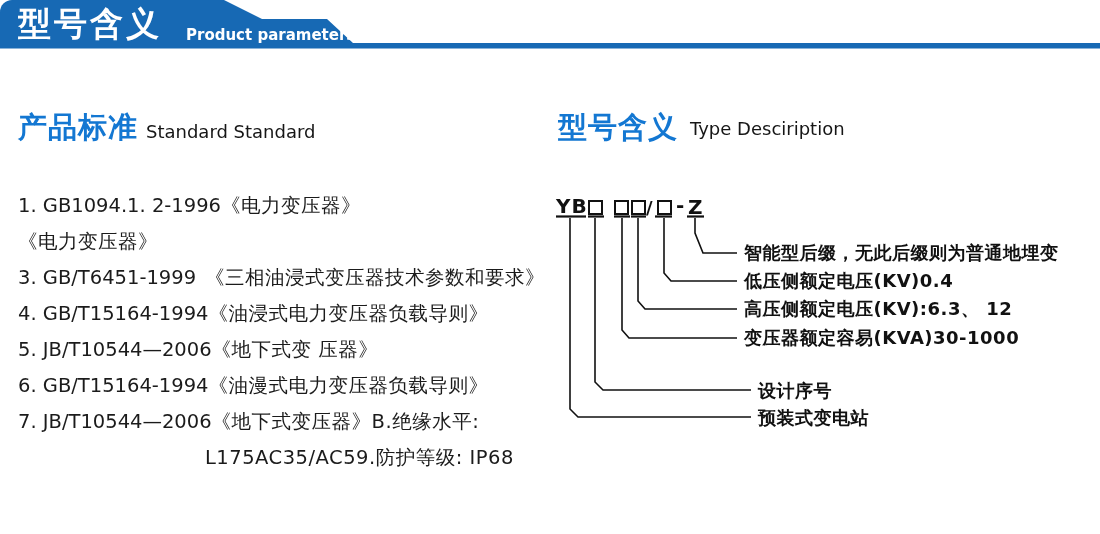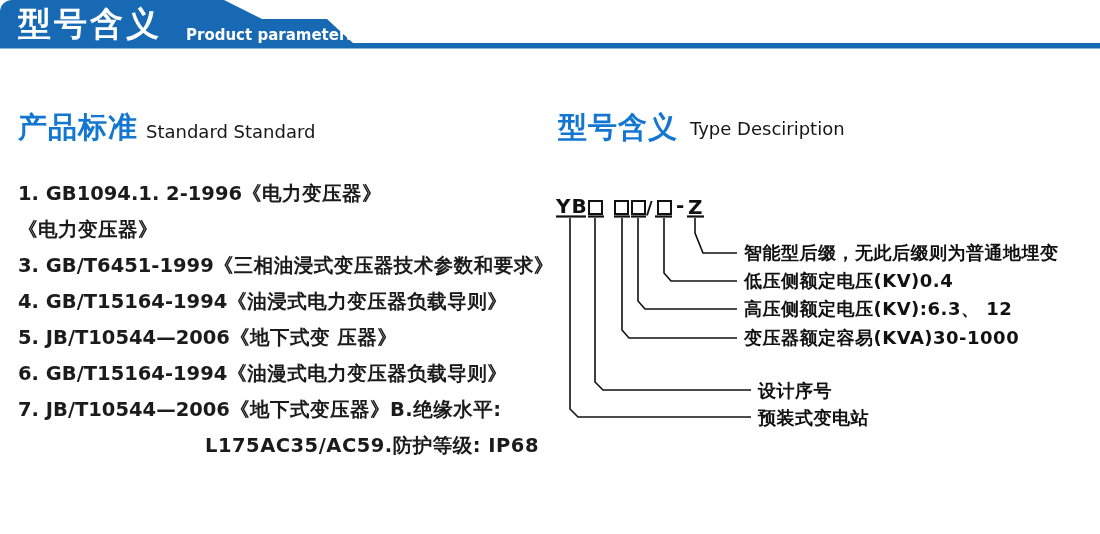--- a/index.html
+++ b/index.html
@@ -28,21 +28,21 @@
   }
   .sec-en {
     position:absolute; font-size:18px; font-weight:500; color:#161616;
     white-space:nowrap;
   }
   .left-cn  { left:18px; }
   .left-en  { left:146px; top:121px; }
   .right-cn { left:558px; }
   .right-en { left:690px; top:118px; }
   
-  .std-list { position:absolute; left:18px; top:176px; width:535px;font-weight:bold; }
+  .std-list { position:absolute; left:18px; top:188px; width:535px; }
   .std-row { display:flex; height:36px; line-height:36px; }
   .std-code {
     flex:0 0 187px; font-size:19.5px; color:#1b1b1b; white-space:nowrap;
   }
   .std-name {
     font-size:19.5px; color:#1b1b1b; white-space:nowrap; letter-spacing:0.5px;
   }
   
   .diagram { position:absolute; left:540px; top:185px; }
   .diagram text { fill:#111; }

